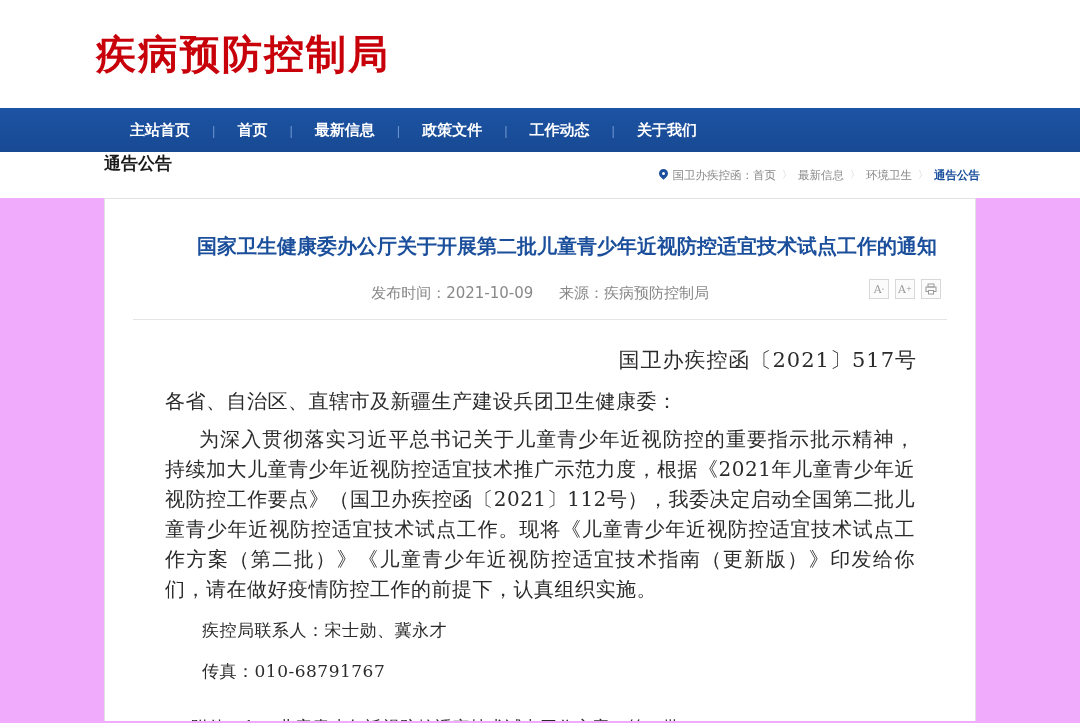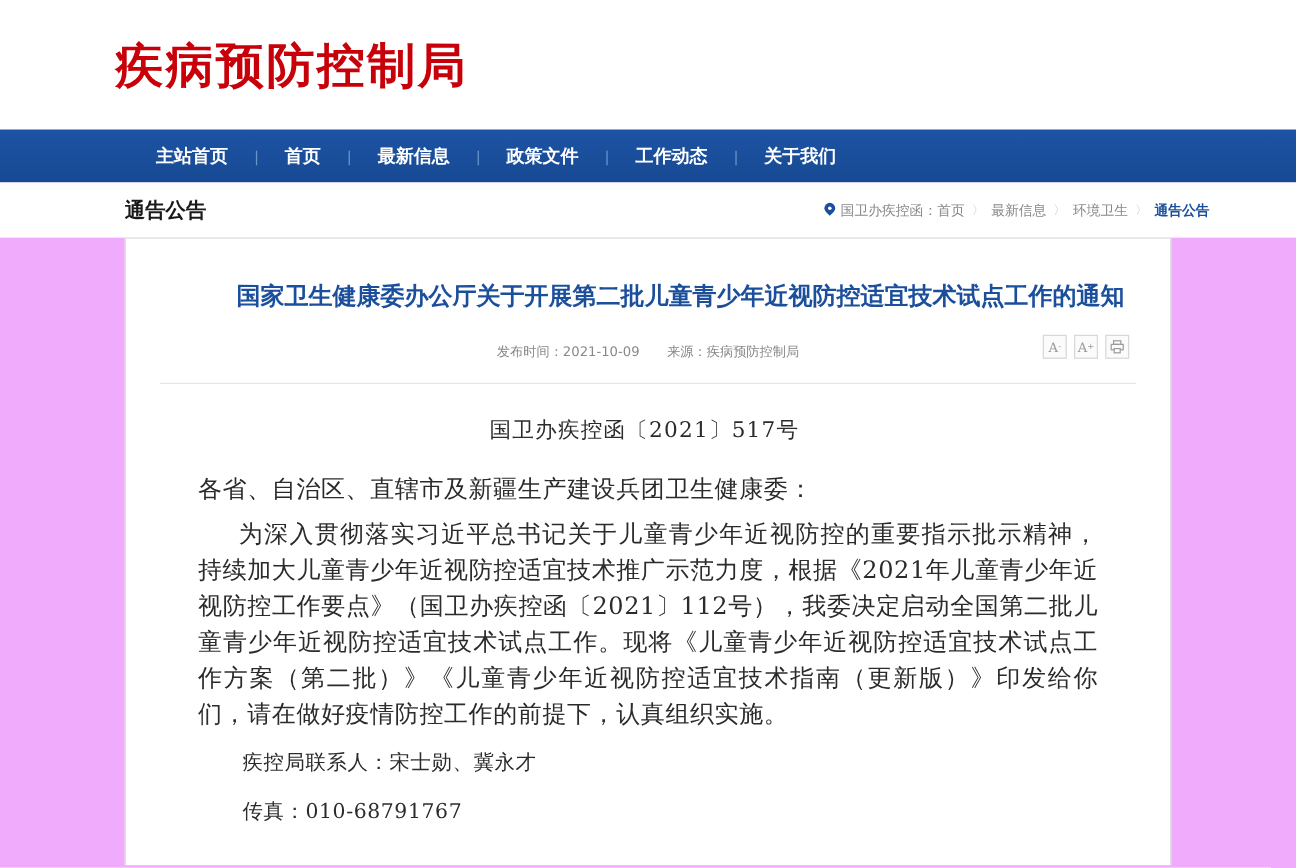--- a/index.html
+++ b/index.html
@@ -61,22 +61,21 @@
     font-size: 13px;
     padding: 0 4px;
     user-select: none;
   }
 
   
   .sub-header {
     position: relative;
     height: 46px;
     display: flex;
-    align-items: center;
-    padding: 0 72px 0 104px;
+    padding: 0 100px 0 104px;
     box-sizing: border-box;
     background: #ffffff;
   }
   .section-title {
     color: #1a1a1a;
     font-size: 17px;
     font-weight: bold;
     font-family: "DejaVu Sans", "Liberation Sans", sans-serif;
   }
   .breadcrumb {
@@ -142,21 +141,21 @@
   }
   .article-meta-row {
     position: relative;
     display: flex;
     align-items: center;
     justify-content: center;
     height: 40px;
     margin-top: 12px;
   }
   .article-meta {
-    font-size: 11px;
+    font-size: 15px;
     color: #888888;
     font-family: "DejaVu Sans", "Liberation Sans", sans-serif;
   }
   .article-meta .meta-gap { display: inline-block; width: 16px; }
   .meta-tools {
     position: absolute;
     right: 6px;
     top: 6px;
     display: flex;
     align-items: center;
@@ -184,24 +183,24 @@
     margin: 6px 0 0 0;
   }
 
   
   .doc-body {
     padding: 26px 24px 0 24px;
     font-family: "DejaVu Serif", "Liberation Serif", serif;
     color: #2b2b2b;
   }
   .doc-number {
-    text-align: center;
-    font-size: 18px;
+    text-align: right;
+    font-size: 21px;
     letter-spacing: 1px;
-    margin-bottom: 22px;
+    margin-bottom: 12px;
     padding-right: 6px;
   }
   .doc-p {
     font-size: 20px;
     line-height: 30px;
     text-align: justify;
     letter-spacing: 0.5px;
     margin: 8px;
   }
   .indent { text-indent: 34px; }

